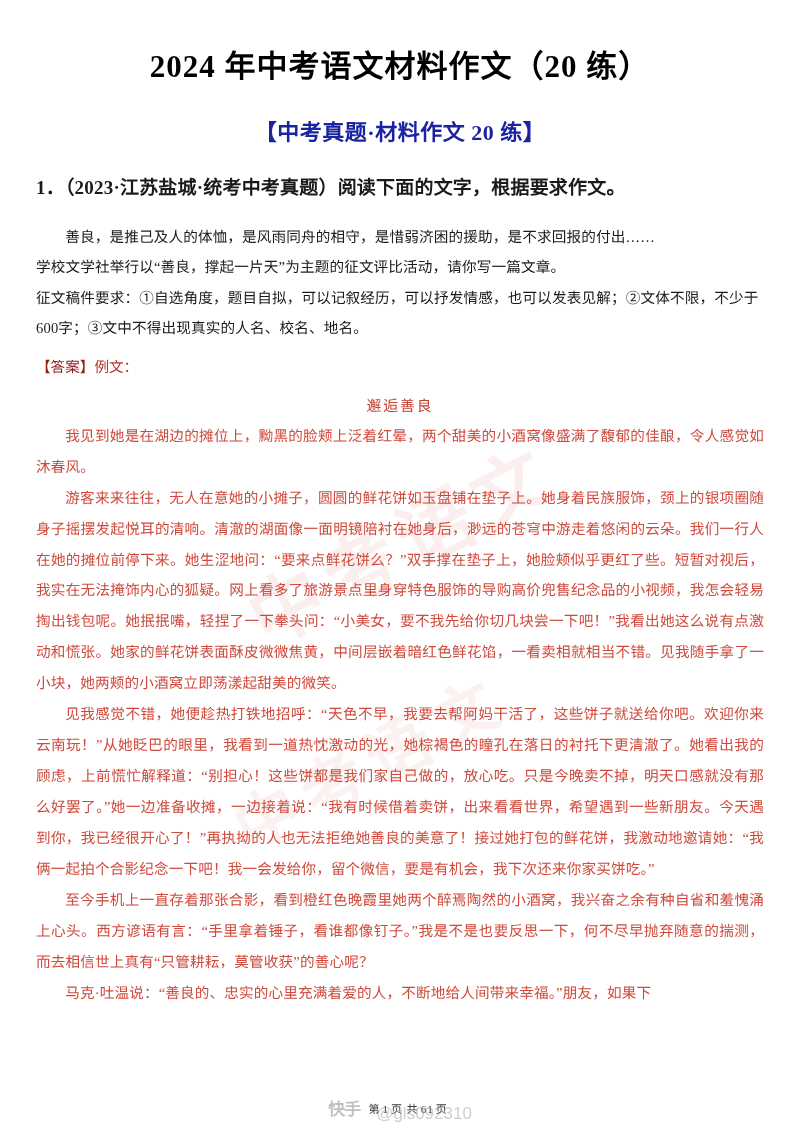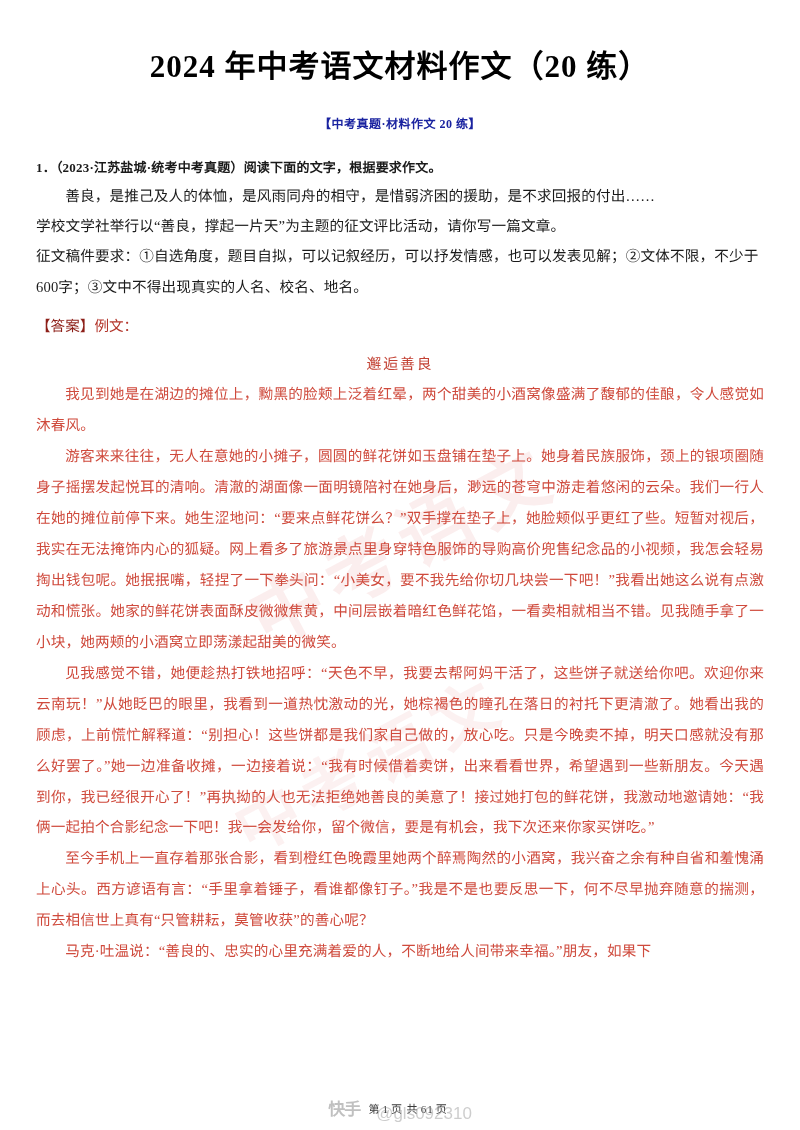--- a/index.html
+++ b/index.html
@@ -57,31 +57,31 @@
     font-size: 31px;
     font-weight: bold;
     letter-spacing: 1px;
     color: #000000;
     margin: 12px 0 0 0;
     line-height: 1.35;
     font-family: "Liberation Serif", "DejaVu Serif", serif;
   }
   .doc-subtitle {
     text-align: center;
-    font-size: 12px;
+    font-size: 22px;
     font-weight: bold;
     color: #1a23a0;
     margin: 26px 0 0 0;
     letter-spacing: 0.5px;
   }
 
   
   .q-stem {
-    margin: 24px 0 0 0;
-    font-size: 13px;
+    margin: 24px 0 16px 0;
+    font-size: 19px;
     font-weight: bold;
     color: #1a1a1a;
     line-height: 1.9;
     letter-spacing: 0.2px;
   }
   .para {
     font-size: 14.6px;
     line-height: 2.08;
     margin: 0;
     text-indent: 2em;

